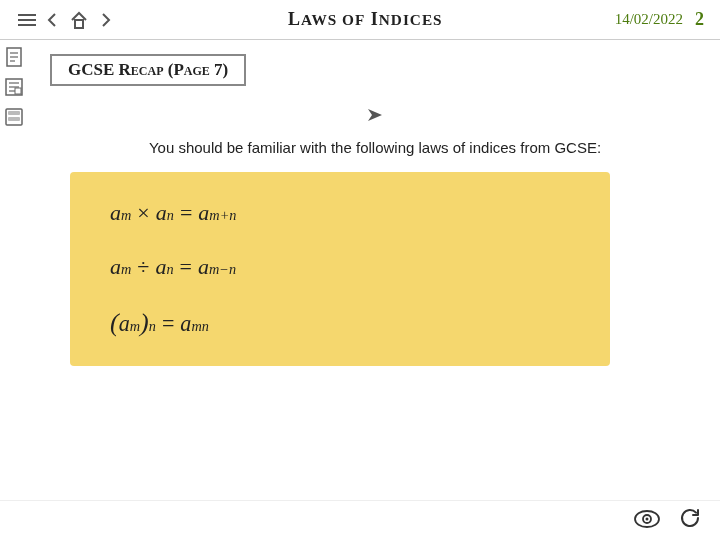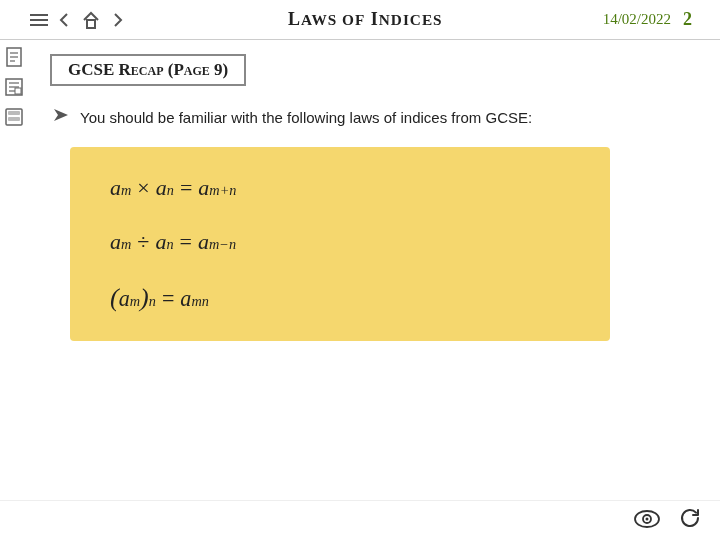--- a/index.html
+++ b/index.html
@@ -10,21 +10,21 @@
       font-family: 'Times New Roman', Times, serif;
       overflow: hidden;
       position: relative;
     }
 
     
     #top-bar {
       display: flex;
       align-items: center;
       justify-content: space-between;
-      padding: 6px 28px;
+      padding: 6px 16px;
       border-bottom: 1px solid #ccc;
       height: 40px;
     }
 
     #top-nav {
       display: flex;
       align-items: center;
       gap: 4px;
     }
 
@@ -105,20 +105,21 @@
 
     
     #intro-line {
       display: flex;
       align-items: center;
       gap: 8px;
       font-size: 15px;
       color: #222;
       margin-bottom: 16px;
       font-family: Arial, sans-serif;
+      flex-direction: column;
     }
 
     .arrow-icon {
       font-size: 18px;
       color: #555;
     }
 
     
     #yellow-box {
       background: #f5d76e;
@@ -245,21 +246,21 @@
       <rect x="3" y="3" width="12" height="4" fill="#bbb" rx="1"></rect>
       <rect x="3" y="9" width="12" height="4" fill="#bbb" rx="1"></rect>
     </svg>
   </div>
 </div>
 
 <div id="main-content">
 
   
   <div id="heading-box">
-    <span>GCSE Recap (Page 9)</span>
+    <span>GCSE Recap (Page 7)</span>
   </div>
 
   
   <div id="intro-line">
     <span class="arrow-icon">
       <svg width="22" height="22" viewBox="0 0 22 22">
         <polygon points="4,5 18,11 4,17 8,11" fill="#555"></polygon>
       </svg>
     </span>
     <span style="font-family: Arial, sans-serif; font-size:15px;">You should be familiar with the following laws of indices from GCSE:</span>

